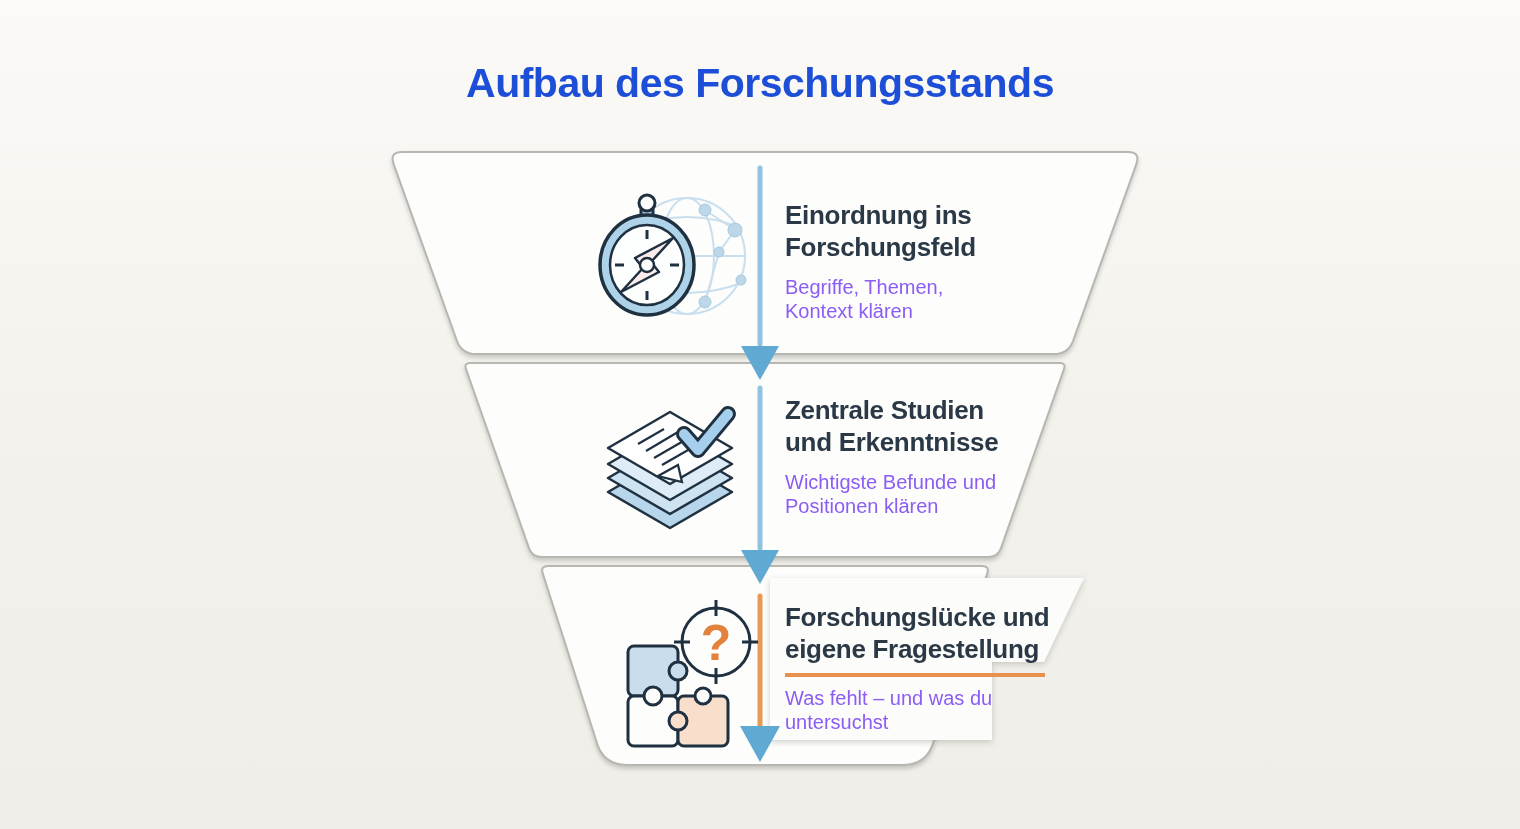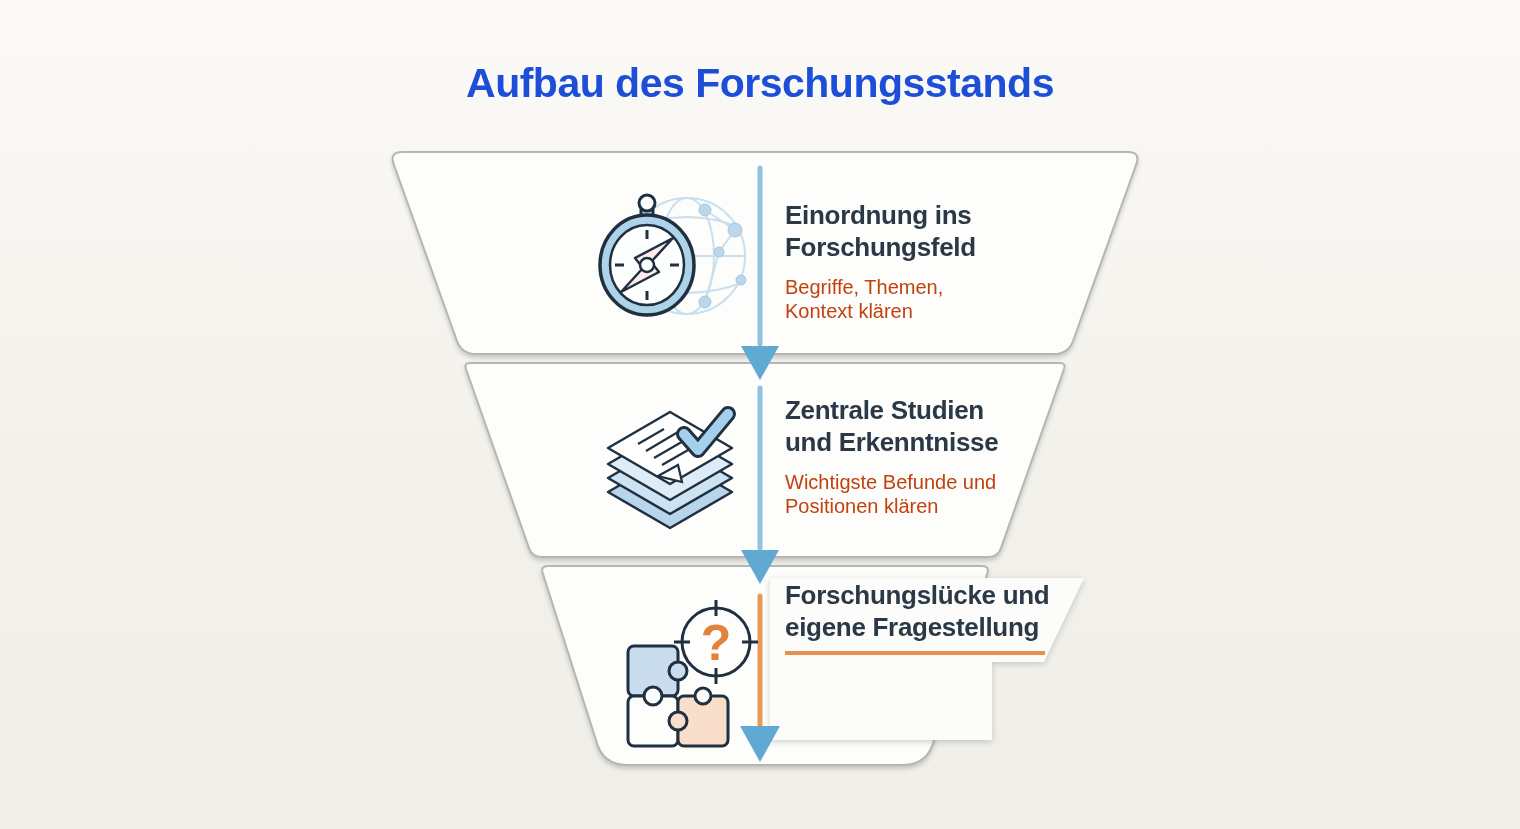--- a/index.html
+++ b/index.html
@@ -18,21 +18,21 @@
   svg.funnel{position:absolute;left:0;top:0;}
   .seg{fill:#fdfdfc;stroke:#b7b6b1;stroke-width:2;
        filter:drop-shadow(0 3px 2px rgba(90,90,85,0.28));}
   .patch{fill:#fcfcfa;filter:drop-shadow(0 2px 3px rgba(120,120,115,0.35));}
   .textblock{position:absolute;left:785px;width:330px;}
   .heading{
     font-size:26px;font-weight:700;color:#2b3947;
     line-height:1.22;letter-spacing:-0.3px;white-space:pre-line;
   }
   .subtext{
-    margin-top:13px;font-size:20px;font-weight:400;color:#c2410c;
+    margin-top:13px;font-size:20px;font-weight:400;color:#8b5cf6;
     line-height:1.18;white-space:pre-line;
   }
   .underline{width:260px;height:0;border-top:4px solid #e8914e;margin-top:8px;}
   .icon{position:absolute;}
 </style>
 </head>
 <body>
 
 <div class="stage">
 
@@ -141,19 +141,21 @@
 Kontext klären</div>
   </div>
 
   <div class="textblock" style="top:395px">
     <div class="heading">Zentrale Studien
 und Erkenntnisse</div>
     <div class="subtext">Wichtigste Befunde und
 Positionen klären</div>
   </div>
 
-  <div class="textblock" style="top:580px">
+  <div class="textblock" style="top:602px">
     <div class="heading">Forschungslücke und
 eigene Fragestellung</div>
     <div class="underline"></div>
+    <div class="subtext" style="margin-top:10px">Was fehlt – und was du
+untersuchst</div>
   </div>
 
 </div>
 
 </body></html>

